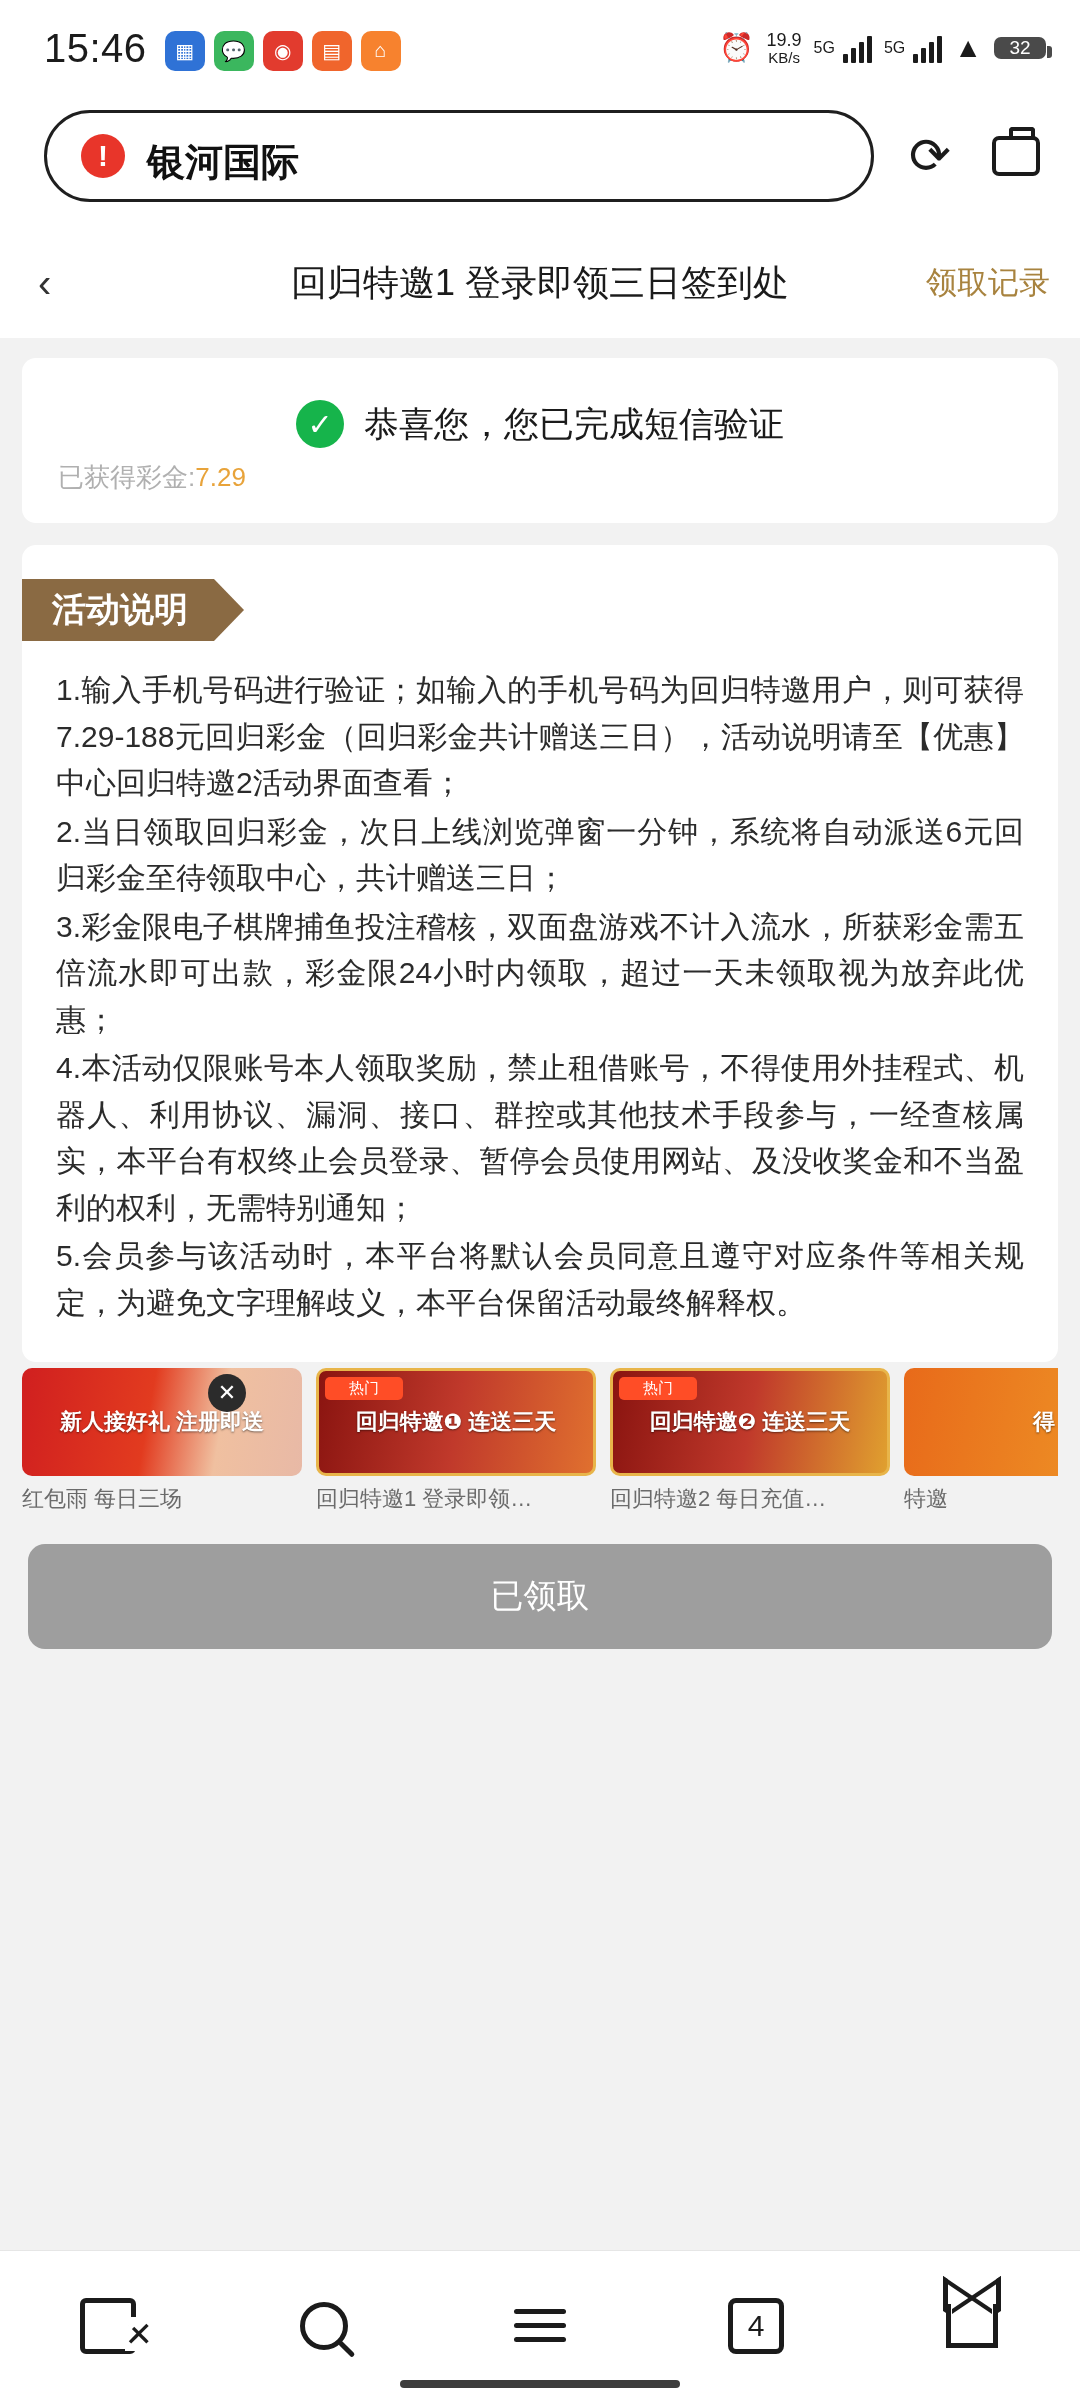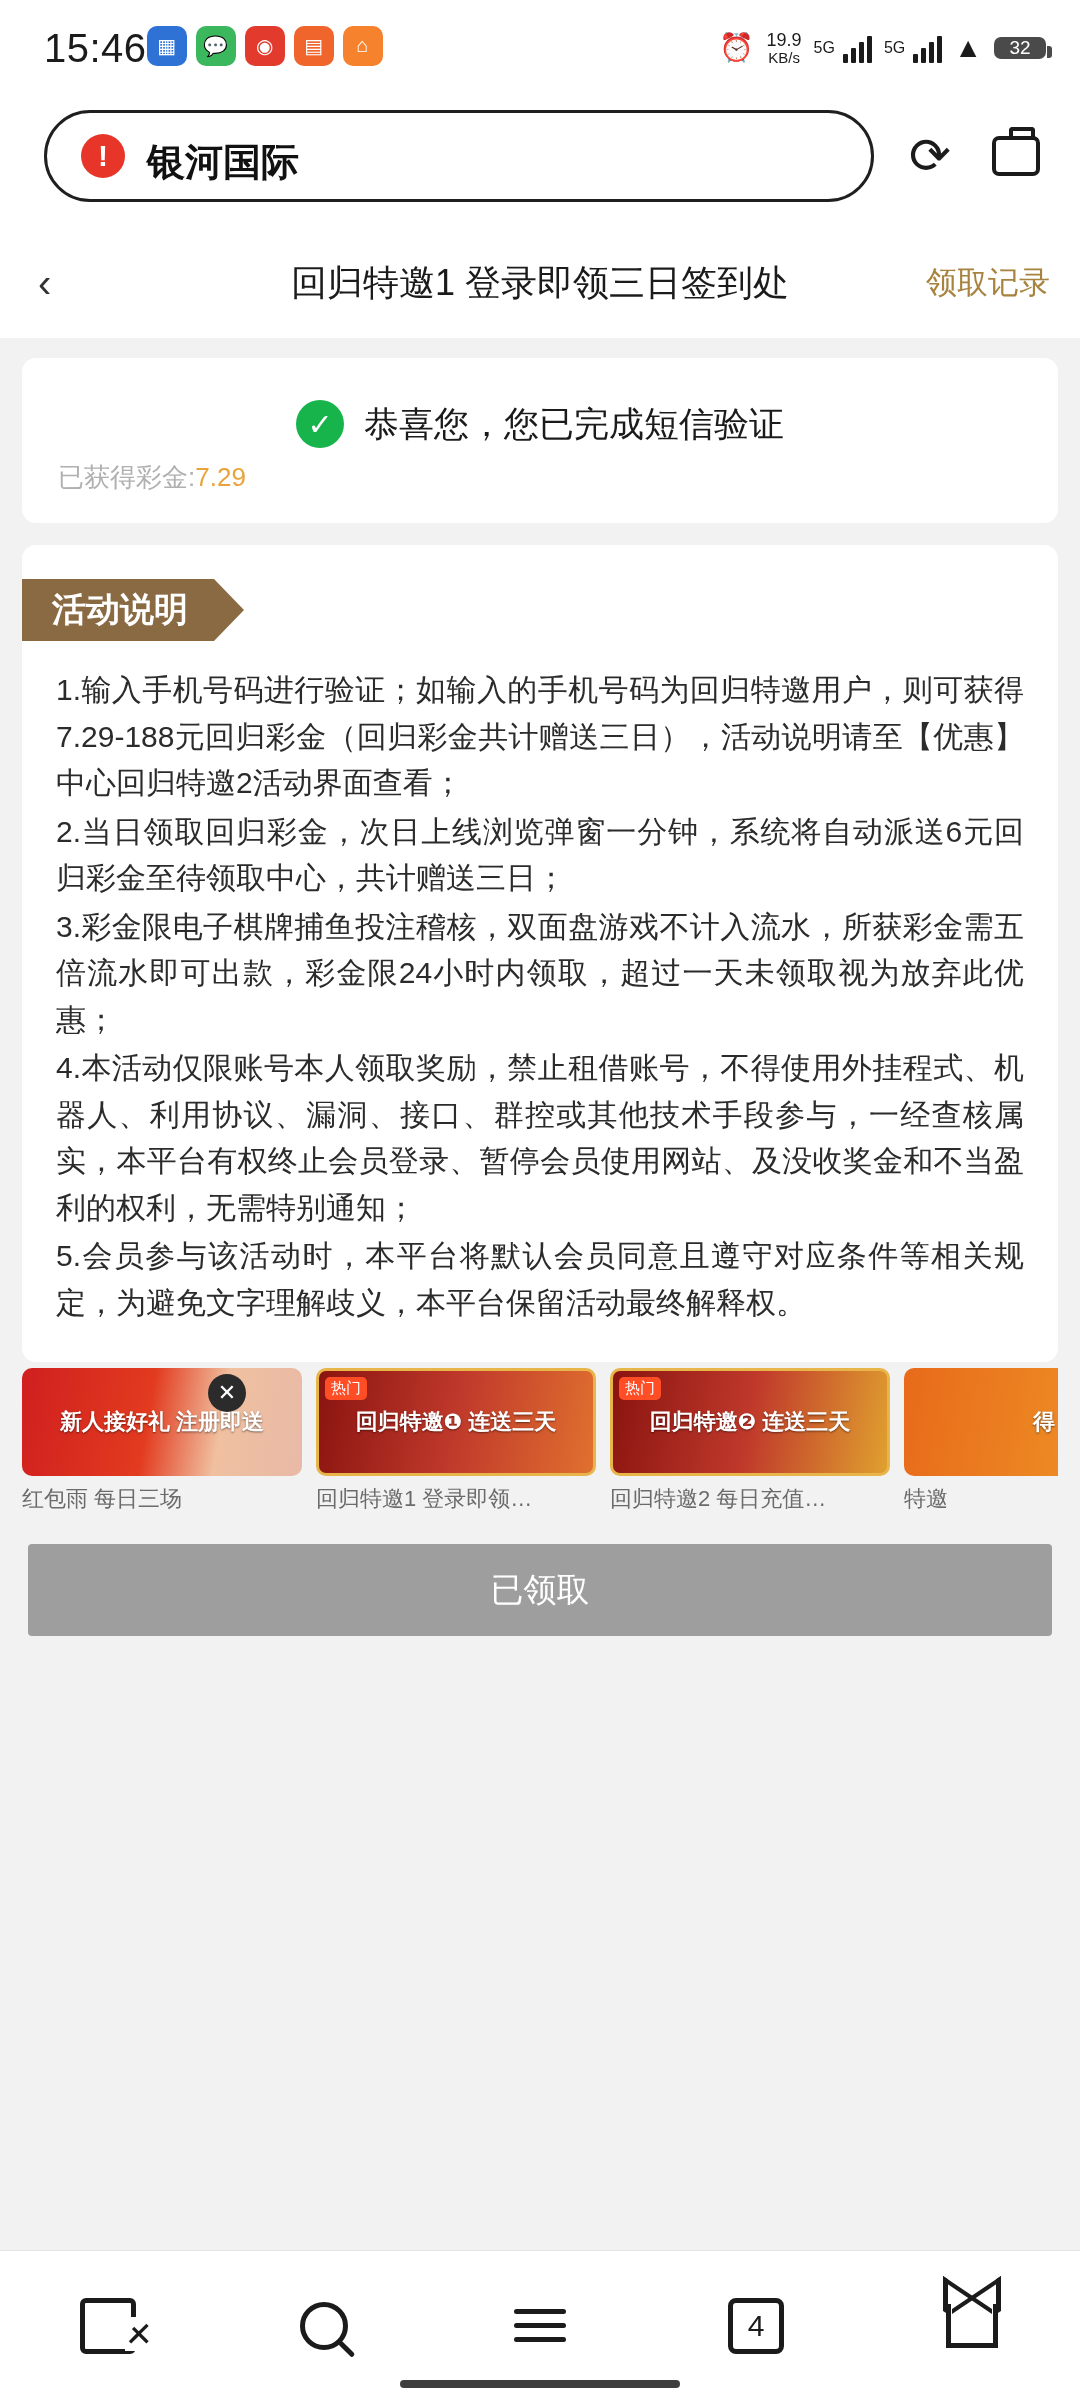--- a/index.html
+++ b/index.html
@@ -13,21 +13,21 @@
 
   
   .statusbar {
     height: 96px;
     display: flex;
     align-items: center;
     justify-content: space-between;
     padding: 0 34px 0 44px;
     background: #ffffff;
   }
-  .sb-left { display: flex; align-items: flex-start; }
+  .sb-left { display: flex; align-items: flex-end; gap: 18px; }
   .sb-clock { font-size: 40px; color: #1b1b1b; letter-spacing: 0.5px; }
   .sb-icons { display: flex; align-items: center; gap: 9px; }
   .sb-ic { width: 40px; height: 40px; border-radius: 10px; display:flex; align-items:center; justify-content:center; font-size:20px; color:#fff; }
   .ic-blue { background: #2f72d6; }
   .ic-green { background: #3bb75e; }
   .ic-red { background: #e23b2e; }
   .ic-orange { background: #f0652c; }
   .ic-orange2 { background: #f7822e; }
 
   .sb-right { display: flex; align-items: center; gap: 12px; }
@@ -151,28 +151,28 @@
   }
   .adclose {
     position: absolute; top: 6px; left: 186px;
     width: 38px; height: 38px; border-radius: 50%;
     background: #2b2b2b; color: #fff; font-size: 22px;
     display:flex; align-items:center; justify-content:center;
     z-index: 4;
   }
   .adtag {
     position:absolute; top:6px; left:6px; background:#ff4d26; color:#fff;
-    font-size:15px; padding:2px 6px; border-radius:5px;text-align:right;
+    font-size:15px; padding:2px 24px; border-radius:5px;text-align:right;
   }
   .adin { position: relative; z-index:2; font-weight: bold; text-shadow: 0 1px 2px rgba(0,0,0,.5); font-size: 22px; padding: 0 8px; }
 
   
   .ctawrap { background: #f2f2f2; padding: 26px 28px 30px 28px; }
   .cta {
-    height: 92px; border-radius: 4px; background: #9e9e9e;
+    height: 105px; border-radius: 17px; background: #9e9e9e;
     color: #fff; font-size: 33px;
     display: flex; align-items: center; justify-content: center;
   }
 
   
   .navbar {
     position: absolute; bottom: 0; left: 0; right: 0;
     height: 150px; background: #fff;
     display: flex; align-items: center; justify-content: space-around;
     border-top: 1px solid #e6e6e6;

